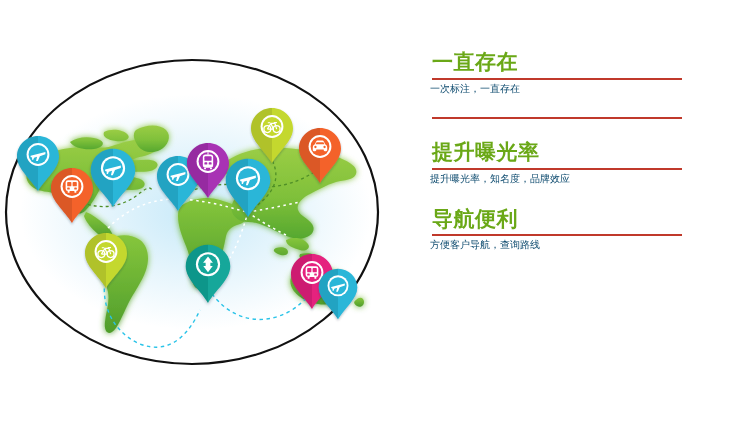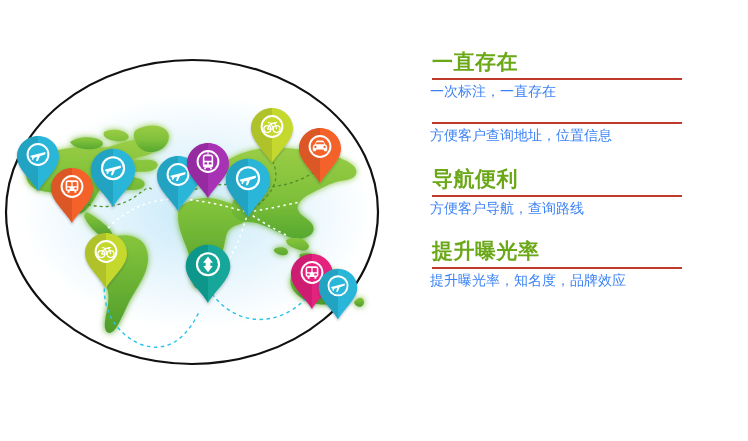--- a/index.html
+++ b/index.html
@@ -33,22 +33,22 @@
     font-family:"DejaVu Sans","Liberation Sans",sans-serif;
     white-space:nowrap;
   }
   .f-rule{
     height:2px;
     background:#c0392b;
     margin:3px 0 2px 12px;
     width:250px;
   }
   .f-body{
-    color:#3b82f6;
-    font-size:14px;
+    color:#0c4a6e;
+    font-size:10px;
     line-height:1.4;
     padding-left:10px;
     font-family:"DejaVu Serif","Liberation Serif",serif;
     white-space:nowrap;
   }
 </style>
 </head>
 <body>
 
 <div id="stage">
@@ -370,29 +370,28 @@
   <div id="features">
 
     <div class="feature">
       <div class="f-head">一直存在</div>
       <div class="f-rule"></div>
       <div class="f-body">一次标注，一直存在</div>
     </div>
 
     <div class="feature">
       <div class="f-rule"></div>
-      <div class="f-body">方便客户查询地址，位置信息</div>
+    </div>
+
+    <div class="feature">
+      <div class="f-head">提升曝光率</div>
+      <div class="f-rule"></div>
+      <div class="f-body">提升曝光率，知名度，品牌效应</div>
     </div>
 
     <div class="feature">
       <div class="f-head">导航便利</div>
       <div class="f-rule"></div>
       <div class="f-body">方便客户导航，查询路线</div>
     </div>
 
-    <div class="feature">
-      <div class="f-head">提升曝光率</div>
-      <div class="f-rule"></div>
-      <div class="f-body">提升曝光率，知名度，品牌效应</div>
-    </div>
-
   </div>
 </div>
 
 </body></html>

